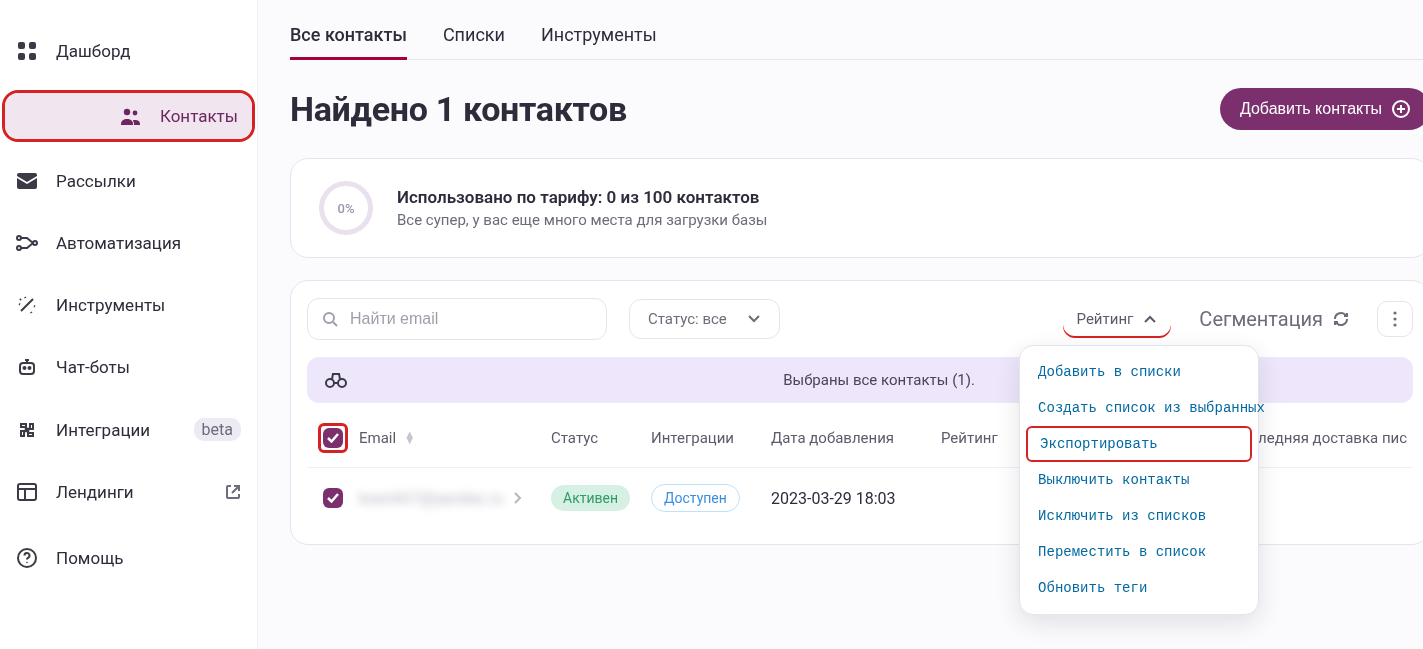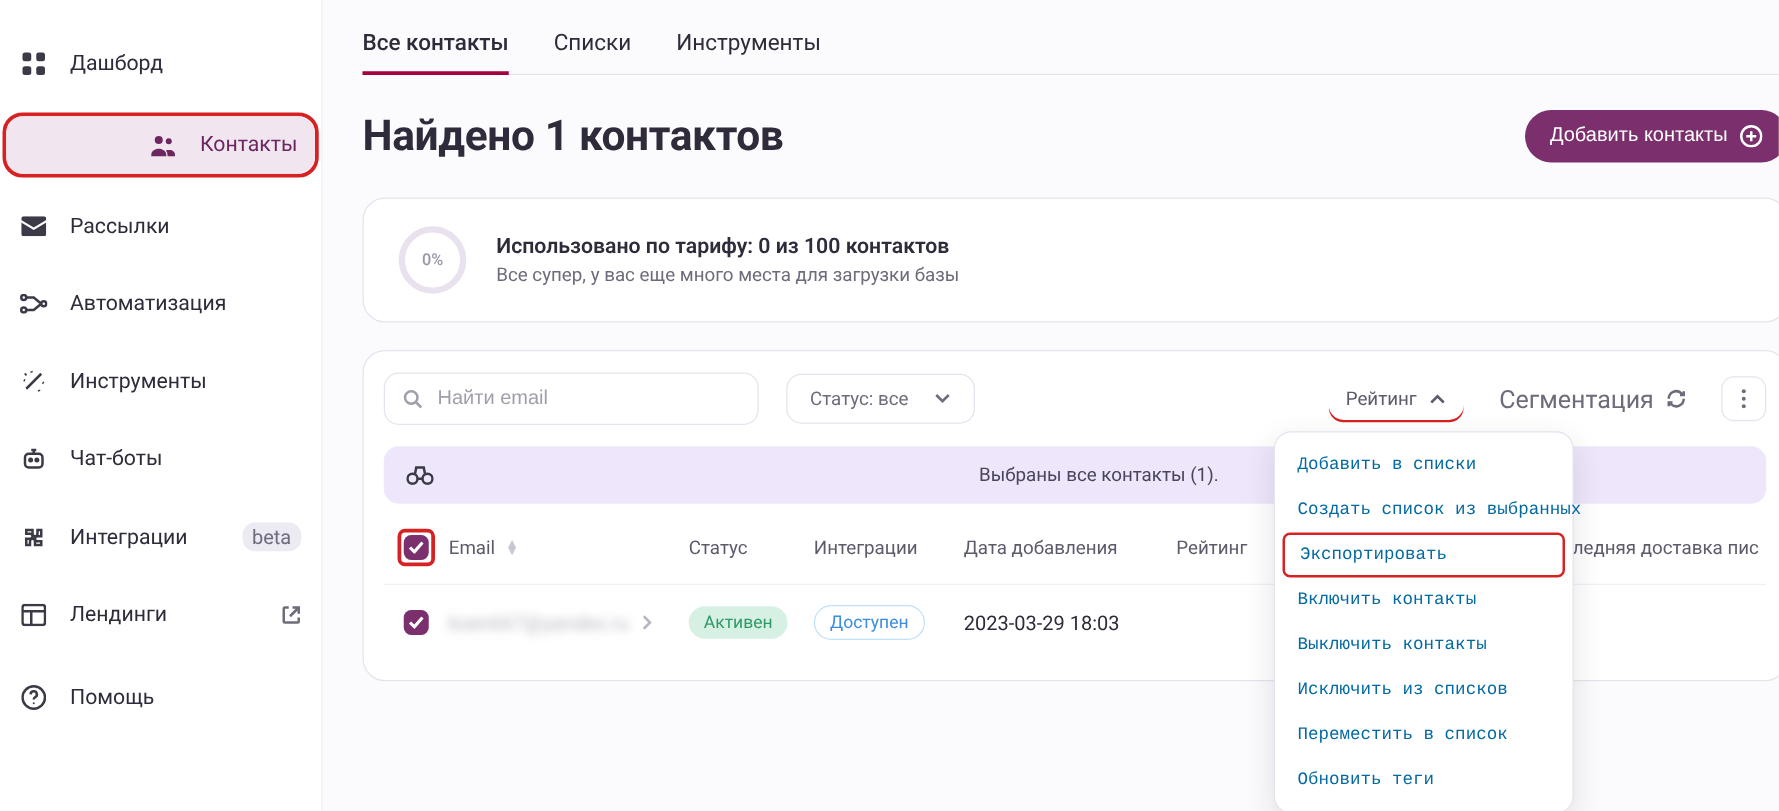--- a/index.html
+++ b/index.html
@@ -279,21 +279,20 @@
                 <circle cx="2" cy="14" r="1.6"></circle>
               </svg>
           </span>
         </div>
       </div>
 
       <div class="dropdown">
         <div class="dd-item">Добавить в списки</div>
         <div class="dd-item">Создать список из выбранных</div>
         <div class="dd-item hl">Экспортировать</div>
-        <div class="dd-item">Включить контакты</div>
         <div class="dd-item">Выключить контакты</div>
         <div class="dd-item">Исключить из списков</div>
         <div class="dd-item">Переместить в список</div>
         <div class="dd-item">Обновить теги</div>
 
       </div>
 
       <div class="banner">
         <span class="binoc">
           <svg width="22" height="16" viewBox="0 0 22 16" fill="none" stroke="currentColor" stroke-width="2">

